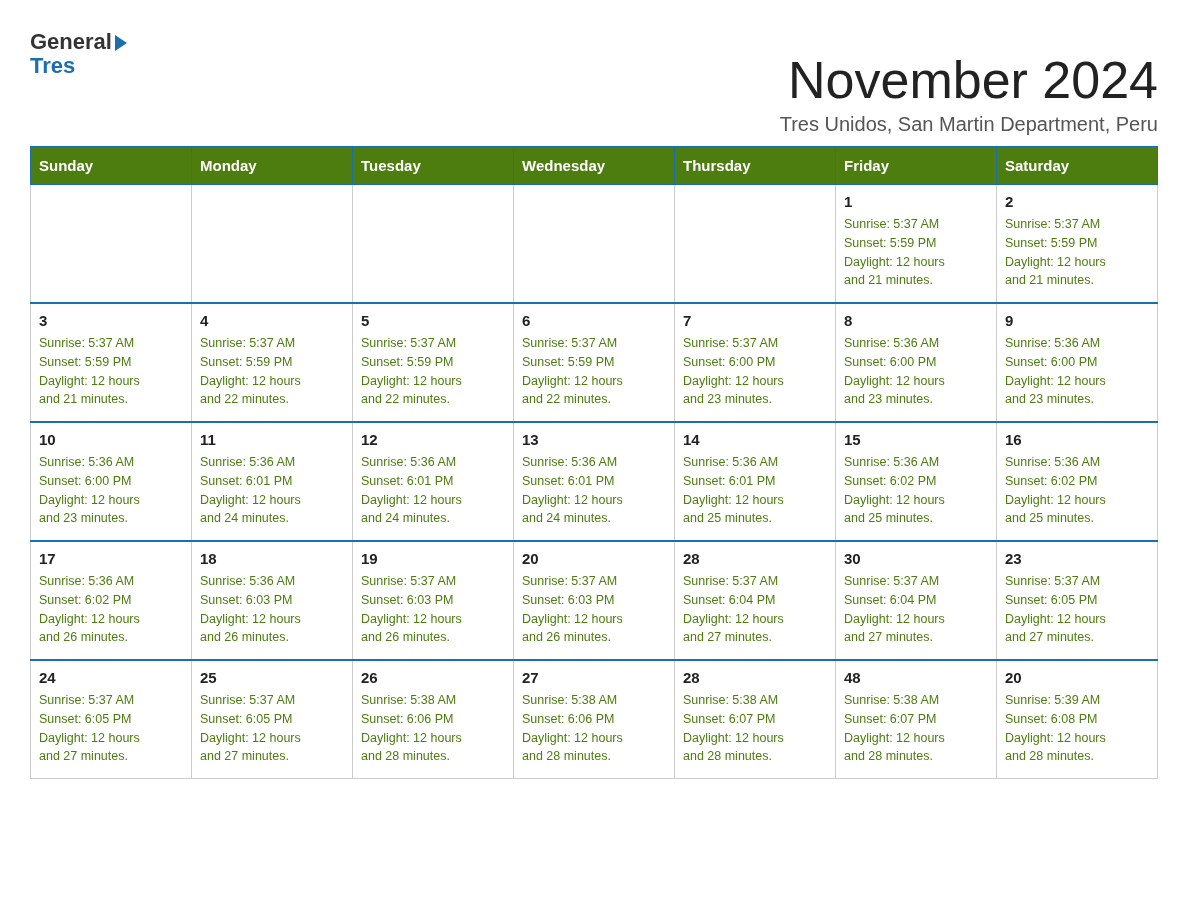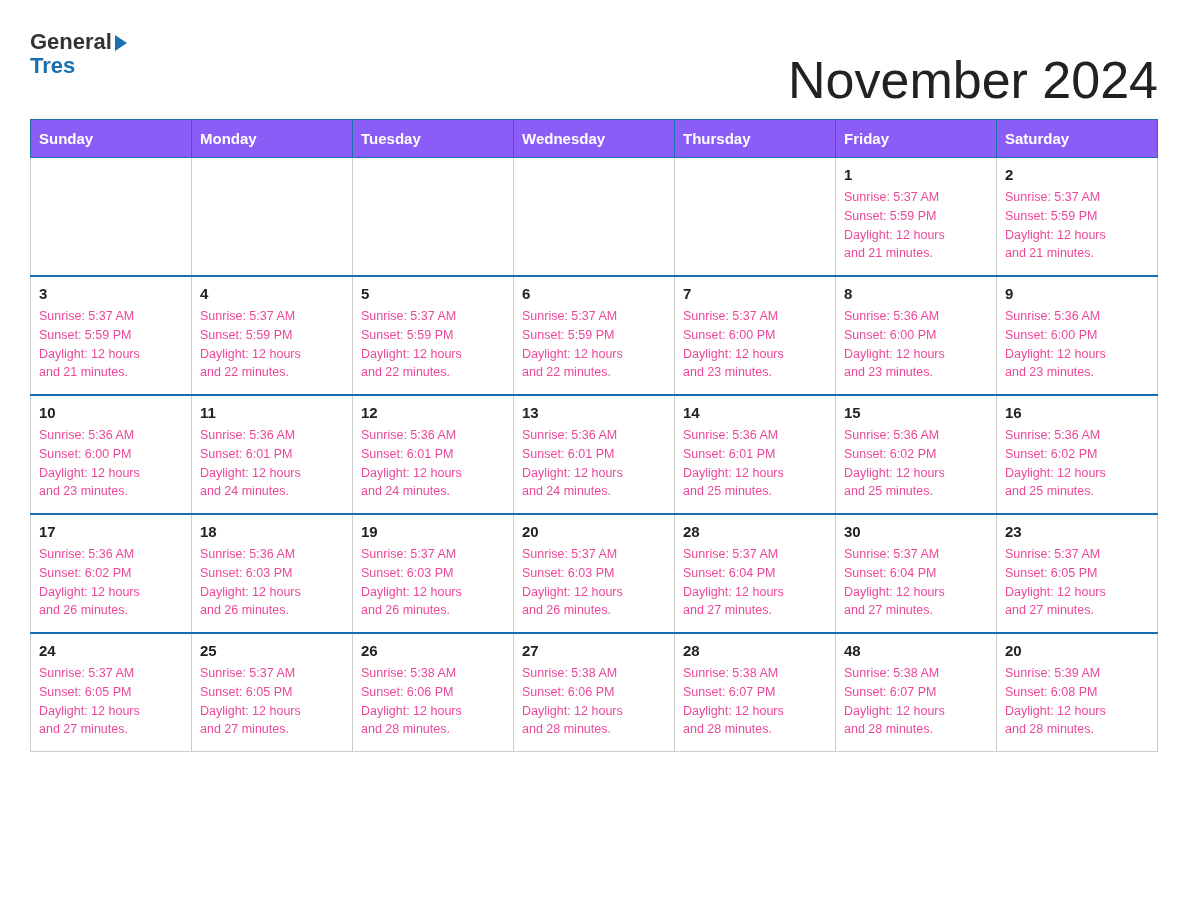--- a/index.html
+++ b/index.html
@@ -47,21 +47,21 @@
       color: #555;
       margin-top: 4px;
     }
     .calendar-table {
       width: 100%;
       border-collapse: collapse;
       border: 1px solid #ccc;
       margin-top: 10px;
     }
     .calendar-table thead tr th {
-      background-color: #8b5cf6;
+      background-color: #4d7c0f;
       color: #fff;
       font-size: 15px;
       font-weight: bold;
       padding: 10px 8px;
       text-align: left;
       border: 1px solid #1a6faf;
     }
     .calendar-table tbody tr td {
       vertical-align: top;
       padding: 8px 8px 12px 8px;
@@ -73,21 +73,21 @@
     }
     .day-number {
       font-size: 15px;
       font-weight: bold;
       color: #222;
       display: block;
       margin-bottom: 5px;
     }
     .day-info {
       font-size: 12.5px;
-      color: #ec4899;
+      color: #4d7c0f;
       line-height: 1.5;
     }
     .empty-cell {
       background: #fff;
     }
     .row-separator {
       border-top: 2px solid #1a6faf !important;
     }
   </style>
 </head>
@@ -95,20 +95,21 @@
 
 <div class="header-area">
   <div class="logo-area">
     <div class="logo-text">
       General<span style="display:inline-block;width:0;height:0;border-left:12px solid #1a6faf;border-top:8px solid transparent;border-bottom:8px solid transparent;margin-left:3px;vertical-align:middle;"></span><br>
       <span class="blue">Tres</span>
     </div>
   </div>
   <div class="title-area">
     <div class="month-title">November 2024</div>
+    <div class="location-title">Tres Unidos, San Martin Department, Peru</div>
   </div>
 </div>
 
 <table class="calendar-table">
   <thead>
     <tr>
     <th>Sunday</th>
         <th>Monday</th>
         <th>Tuesday</th>
         <th>Wednesday</th>

